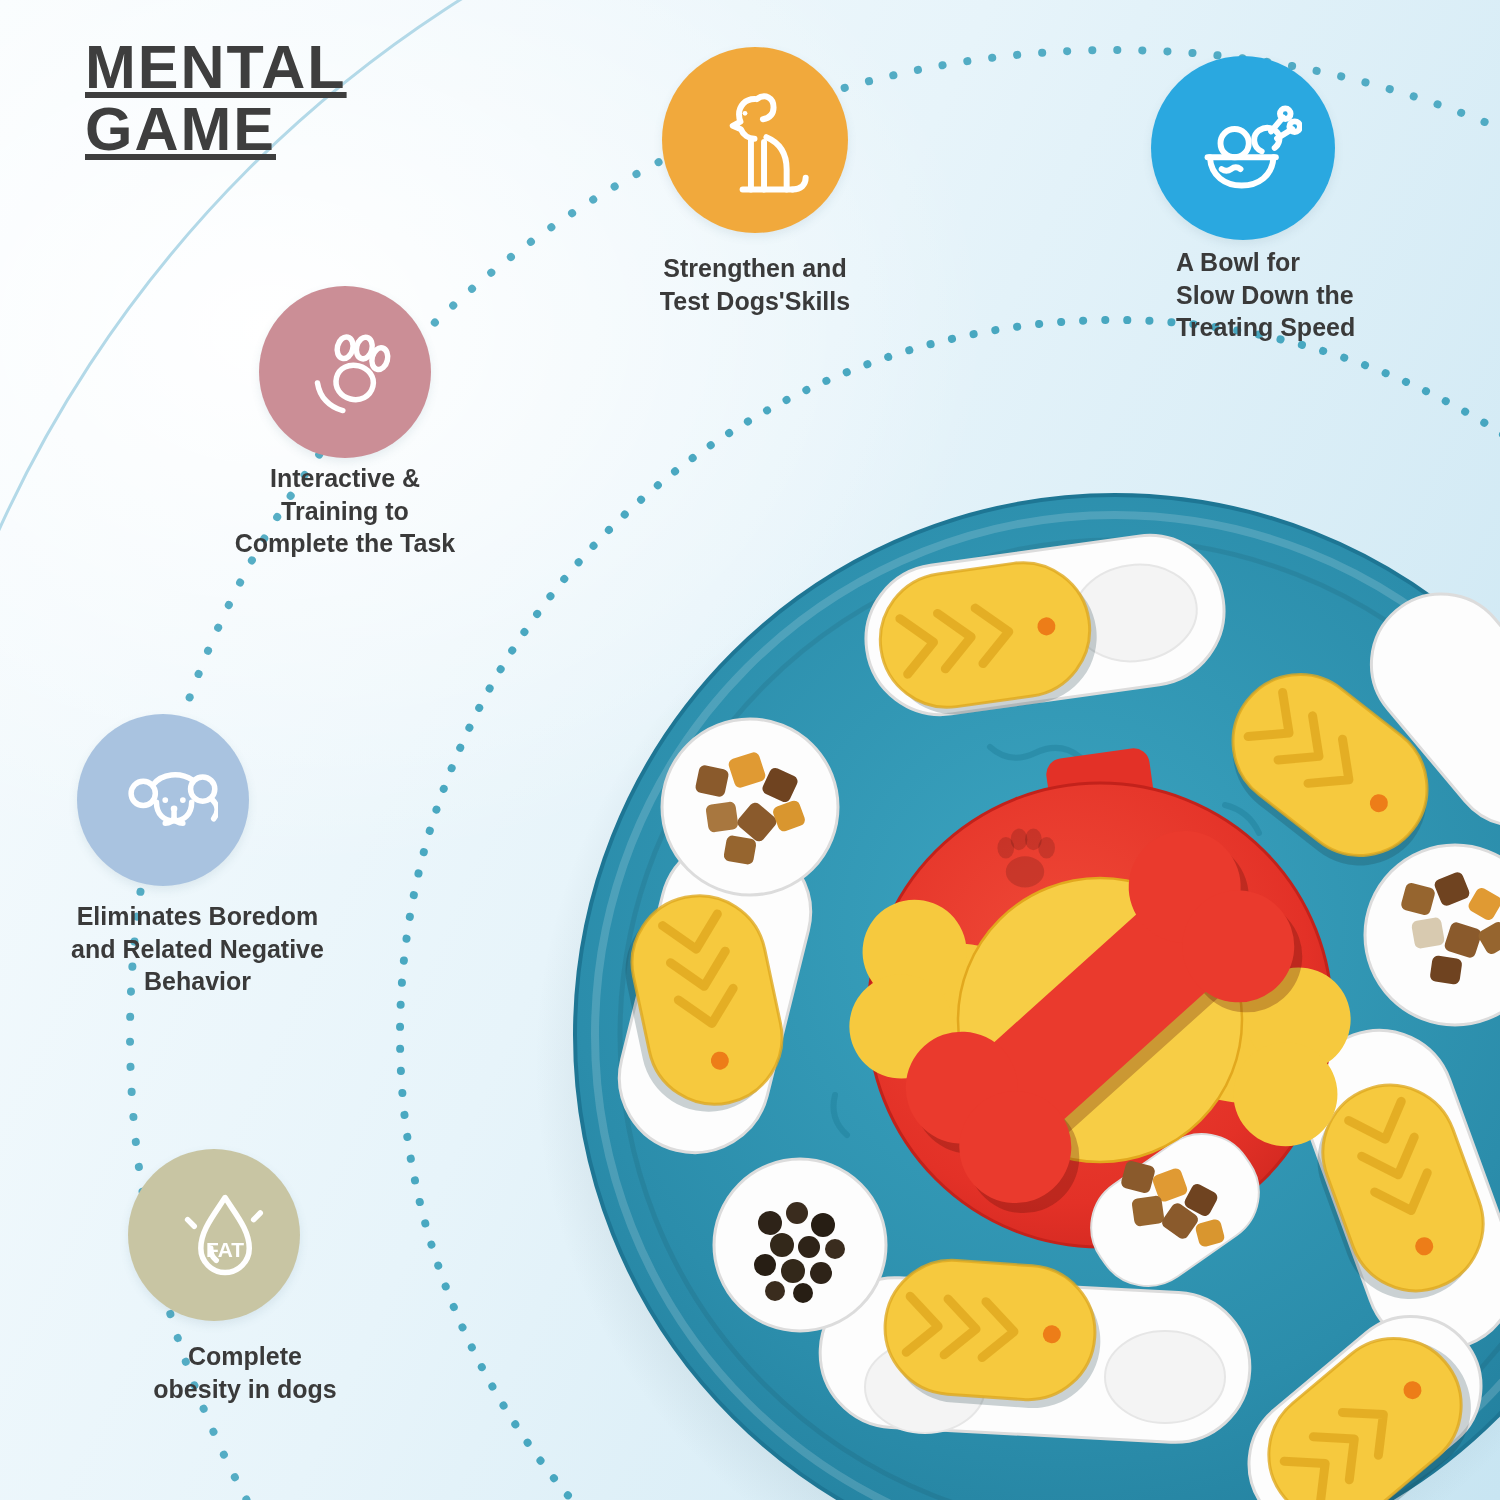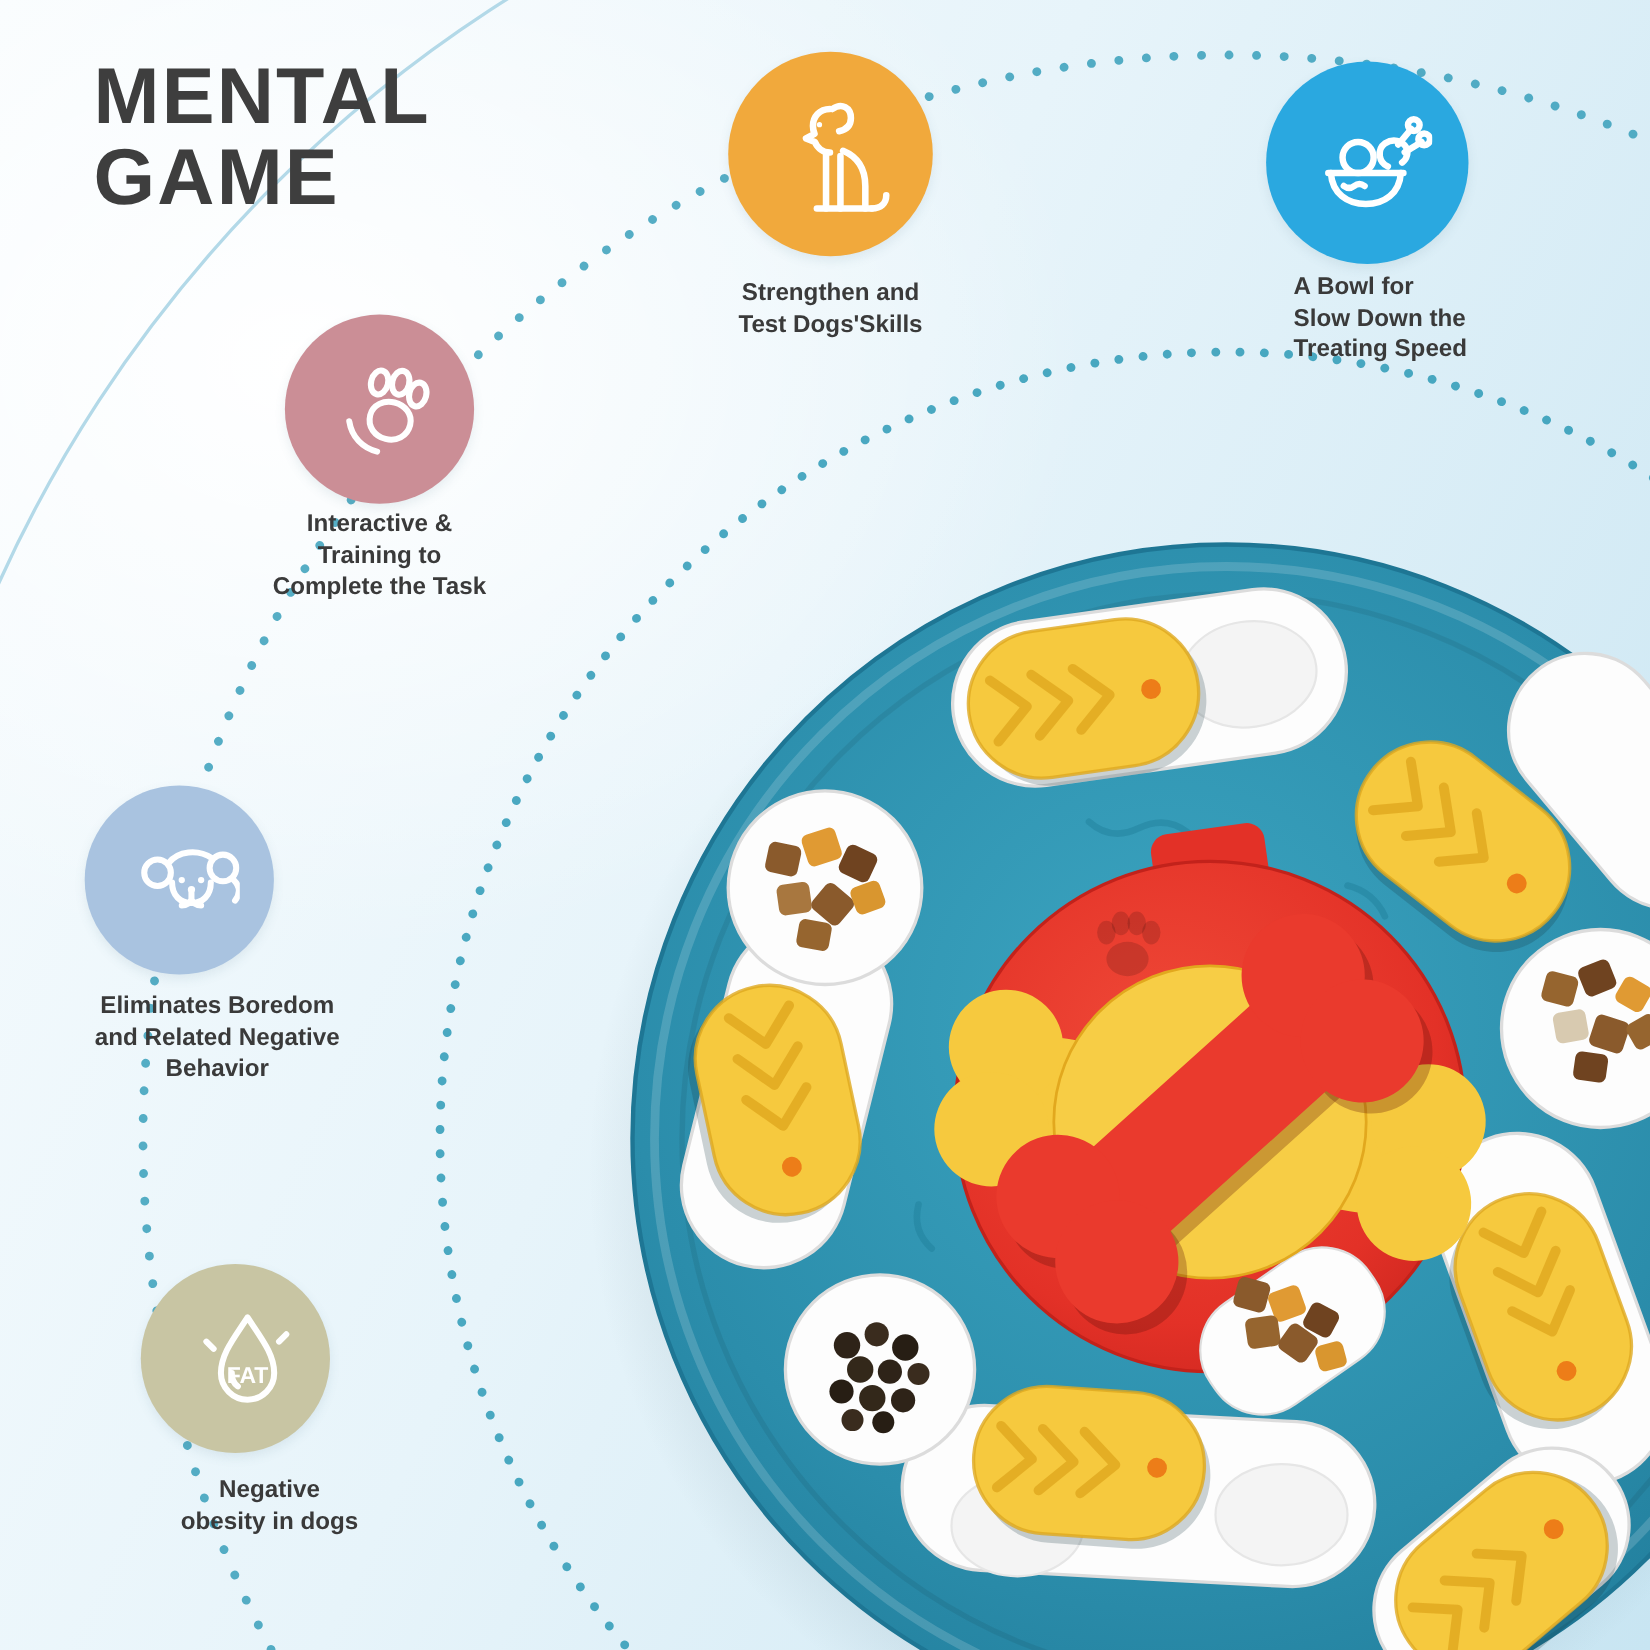--- a/index.html
+++ b/index.html
@@ -9,35 +9,35 @@
     overflow:hidden;
   }
   .page {
     position:relative; width:1500px; height:1500px; overflow:hidden;
     background:
       radial-gradient(1200px 900px at 18% 22%, #ffffff 0%, rgba(255,255,255,0) 60%),
       linear-gradient(115deg, #f8fcfe 0%, #e7f4fa 45%, #c8e5f2 100%);
   }
   svg.arcs { position:absolute; left:0; top:0; width:1500px; height:1500px; }
   .title {
-    position:absolute; left:85px; top:52px;
-    font-size:72px; font-weight:900; color:#3e3e3e;
-    line-height:1.02; letter-spacing:2px;
+    position:absolute; left:85px; top:36px;
+    font-size:61px; font-weight:900; color:#3e3e3e;
+    line-height:1.02; letter-spacing:2px;text-decoration:underline;
   }
   .feature { display:contents; }
   .icon-circle {
     position:absolute; border-radius:50%;
     display:flex; align-items:center; justify-content:center;
     box-shadow:0 4px 10px rgba(80,120,140,0.12);
   }
   .icon-circle svg { width:64%; height:64%; }
   .icon-art { stroke:#ffffff; stroke-width:5; fill:none; stroke-linecap:round; stroke-linejoin:round; }
   .feature-label {
     position:absolute; font-weight:700; color:#3a3a3a;
-    font-size:22px; line-height:1.3; white-space:pre-line; text-align:center;
+    font-size:25px; line-height:1.3; white-space:pre-line; text-align:center;
   }
   .f0 .icon-circle { left:662px; top:47px;  width:186px; height:186px; }
   .f0 .feature-label { left:555px; top:252px; width:400px; }
   .f1 .icon-circle { left:1151px; top:56px; width:184px; height:184px; }
   .f1 .feature-label { left:1176px; top:246px; width:320px; text-align:left; }
   .f2 .icon-circle { left:259px; top:286px; width:172px; height:172px; }
   .f2 .feature-label { left:140px; top:462px; width:410px; }
   .f3 .icon-circle { left:77px; top:714px; width:172px; height:172px; }
   .f3 .feature-label { left:5px; top:900px; width:385px; }
   .f4 .icon-circle { left:128px; top:1149px; width:172px; height:172px; }
@@ -149,21 +149,21 @@
     <div class="icon-circle" style="background-color: rgb(200, 197, 163);">
       <svg viewBox="0 0 100 100">
         <g class="icon-art">
           <path d="M60 16 C49 33 38 46 38 62 a22 22 0 0 0 44 0 C82 46 71 33 60 16 Z"></path>
           <path d="M47 62 a13 13 0 0 0 5 11"></path>
           <path d="M26 36 l6 6 M92 30 l-6 6"></path>
           <text x="60" y="70" text-anchor="middle" font-size="19" font-weight="bold" fill="#fff" stroke="none">FAT</text>
         </g>
       </svg>
     </div>
-    <p class="feature-label">Negative
+    <p class="feature-label">Complete
 obesity in dogs</p>
   </div>
 
   
   <svg class="product" viewBox="0 0 1160 1160">
     <defs>
       <radialGradient id="tealG" cx="45%" cy="40%" r="65%">
         <stop offset="0%" stop-color="#3ba4c0"></stop>
         <stop offset="70%" stop-color="#2b8dab"></stop>
         <stop offset="100%" stop-color="#227f9d"></stop>

